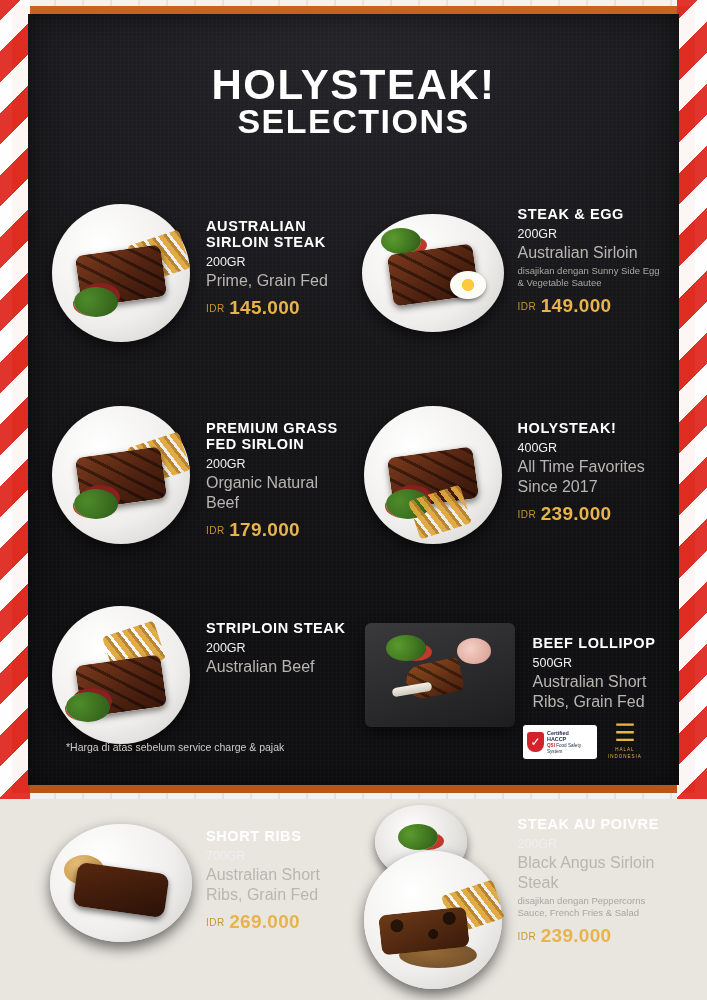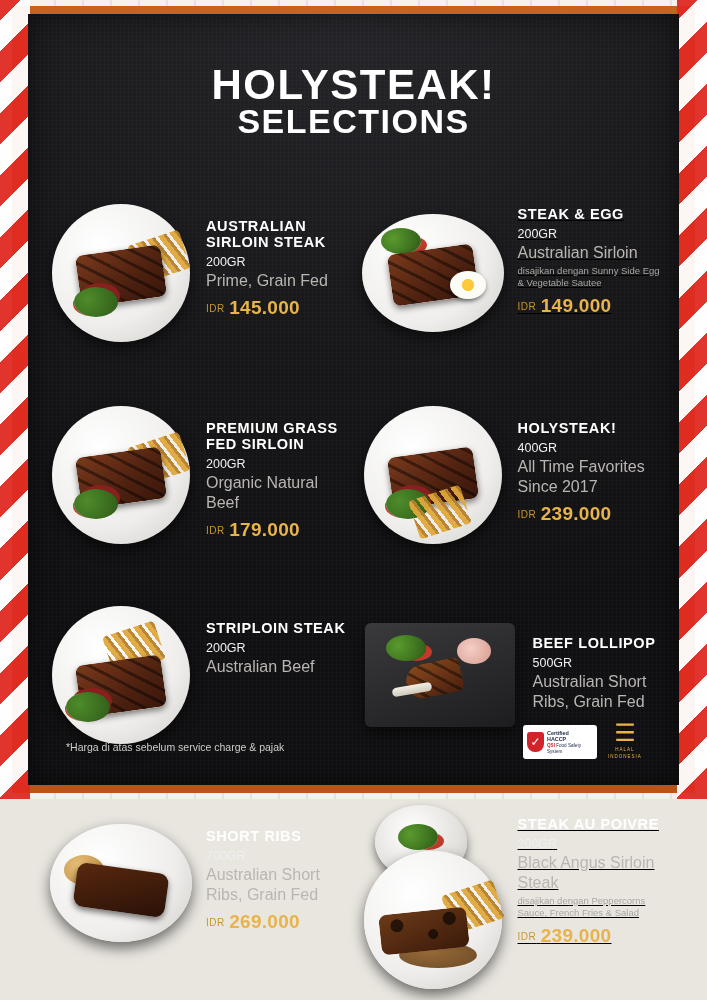--- a/index.html
+++ b/index.html
@@ -141,21 +141,21 @@
     opacity:.9;
   }
   .saladbowl{
     position:absolute;left:50%;top:50%;transform:translate(-50%,-50%);
     width:92px;height:74px;border-radius:50%;
     background:radial-gradient(circle at 40% 35%,#ffffff,#e3e1dd 65%,#c7c5c0 100%);
     box-shadow:0 5px 10px rgba(0,0,0,.5);
   }
 
   .info{flex:1 1 auto;padding-left:10px;padding-top:20px;}
-  .info.tight{padding-top:8px;text-decoration:underline;}
+  .info.tight{padding-top:8px;}
   .name{
     color:#fff;font-weight:bold;font-size:14.5px;letter-spacing:.6px;
     line-height:1.12;text-transform:uppercase;
   }
   .weight{color:#efefef;font-size:12.5px;margin-top:5px;}
   .desc{color:#b9b6b2;font-size:16px;line-height:1.25;margin-top:2px;}
   .desc.small{font-size:9.5px;color:#a9a6a2;}
   .price{margin-top:6px;white-space:nowrap;}
   .price .cur{color:#c8962f;font-size:10px;letter-spacing:.5px;vertical-align:2px;}
   .price .val{color:#e8b34a;font-size:19px;font-weight:bold;letter-spacing:.3px;}

